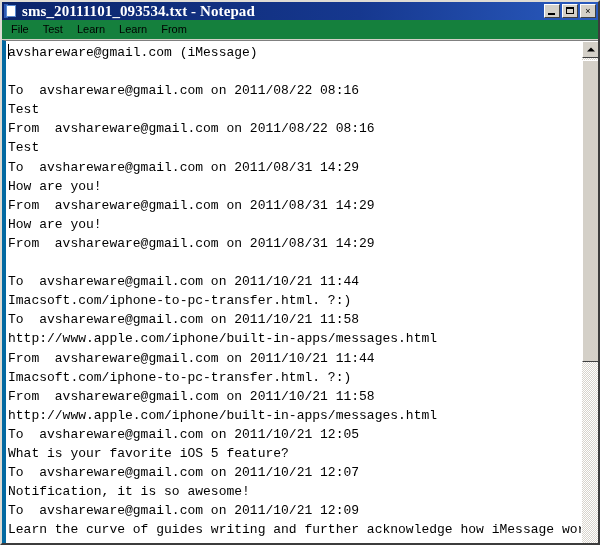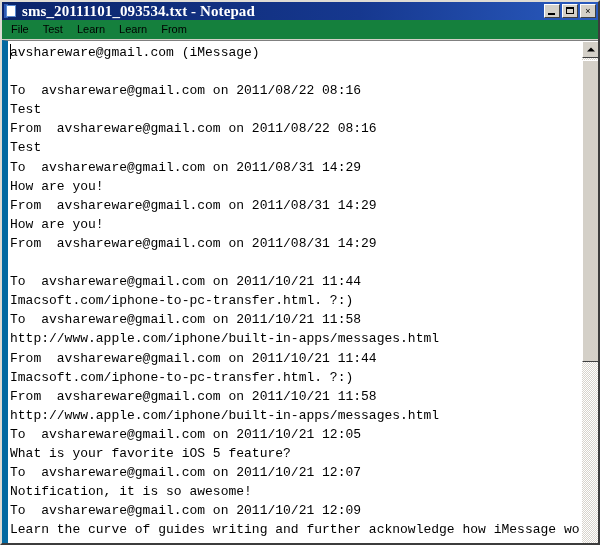--- a/index.html
+++ b/index.html
@@ -132,21 +132,21 @@
     cursor: default;
     white-space: nowrap;
   }
 
   
   .client {
     flex: 1 1 auto;
     position: relative;
     background: #ffffff;
     border-top: 1px solid #808080;
-    border-left: 6px solid #0369a1;
+    border-left: 4px solid #0369a1;
     box-sizing: border-box;
     display: flex;
     overflow: hidden;
   }
   .textarea {
     flex: 1 1 auto;
     position: relative;
     background: #ffffff;
     overflow: hidden;
     padding: 2px 0 0 2px;

